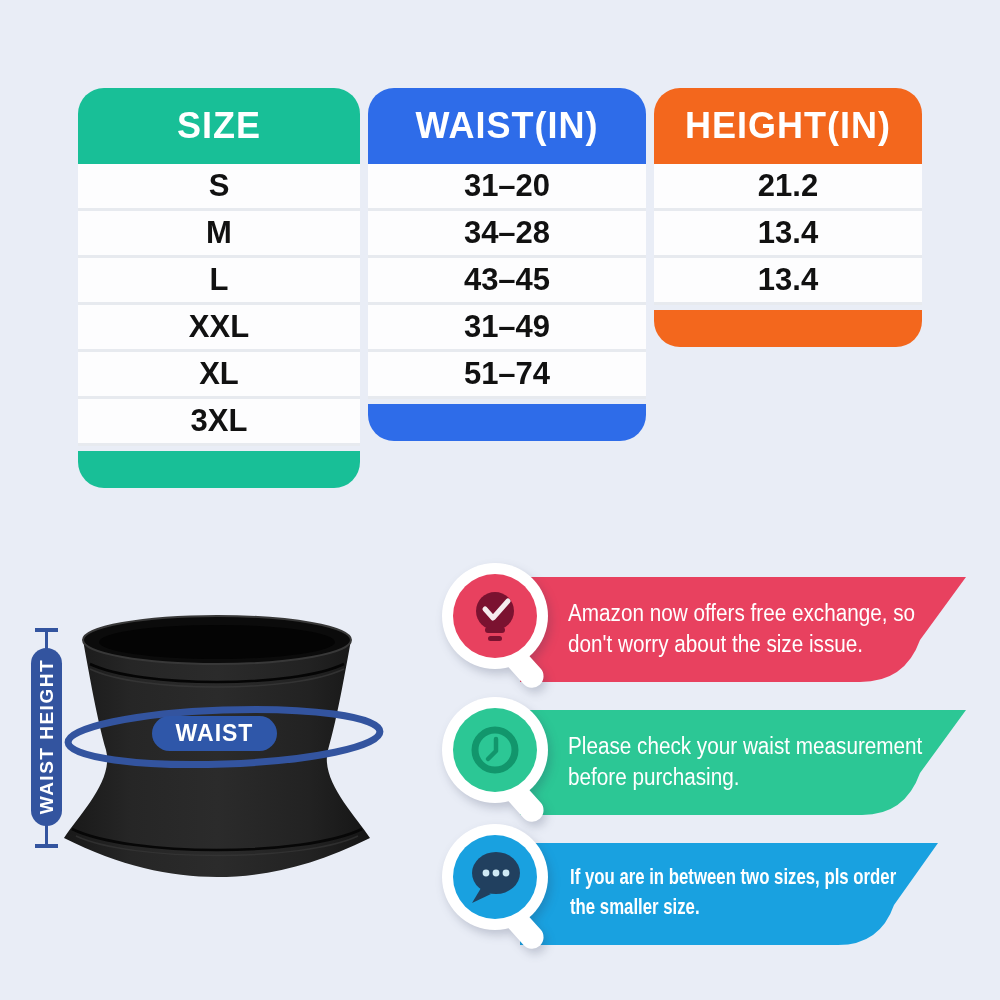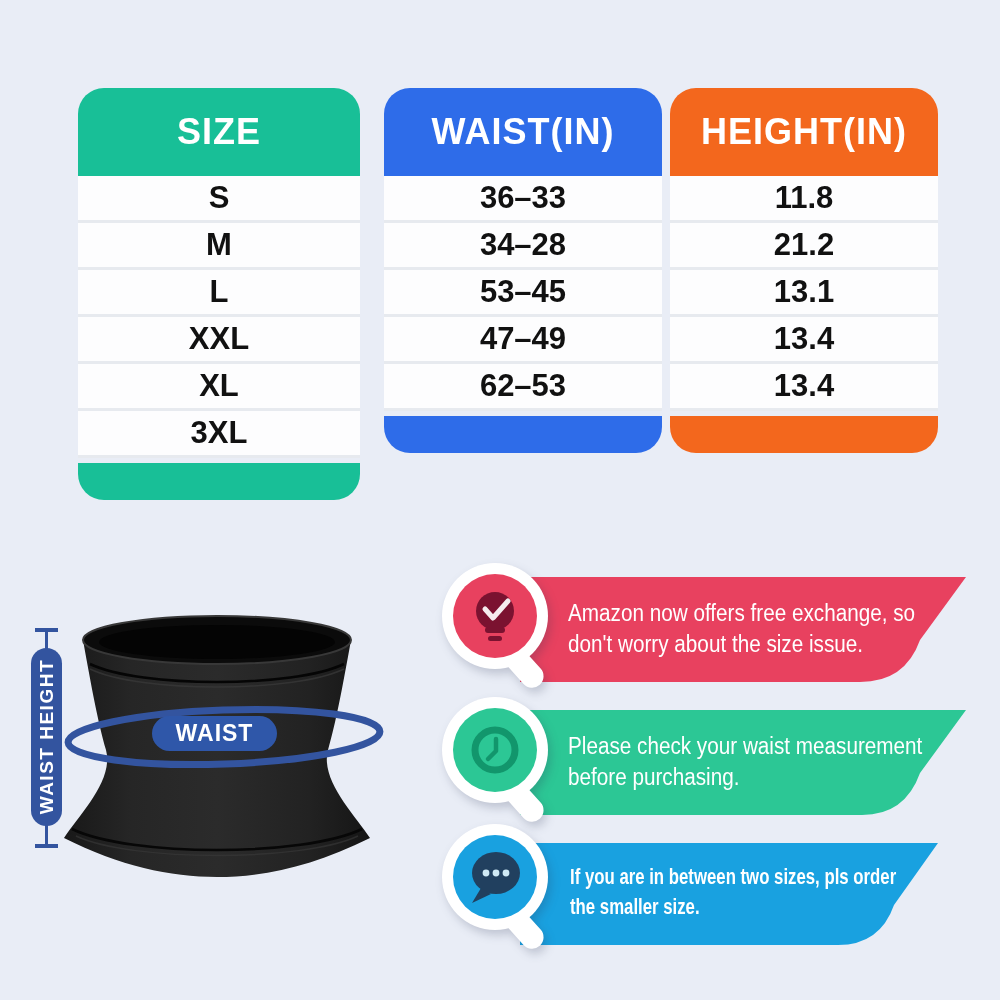--- a/index.html
+++ b/index.html
@@ -4,23 +4,23 @@
 <style>
   html,body{margin:0;padding:0;}
   .stage{
     position:relative;width:1000px;height:1000px;overflow:hidden;
     background:#e9edf6;
     font-family:"Liberation Sans", sans-serif;
   }
   
   .table{position:absolute;left:78px;top:88px;display:flex;gap:8px;}
   .col{display:flex;flex-direction:column;}
-  .col.c1{width:282px;} .col.c2{width:278px;margin-left:16px;} .col.c3{width:268px;}
+  .col.c1{width:282px;} .col.c2{width:278px;} .col.c3{width:268px;}
   .col-header{
-    height:88px;border-radius:26px 26px 0 0;
+    height:76px;border-radius:26px 26px 0 0;
     display:flex;align-items:center;justify-content:center;
     color:#fff;font-size:36px;font-weight:700;letter-spacing:1px;
   }
   .cell{
     height:44px;line-height:44px;background:#fdfdfe;
     border-bottom:3px solid #e7eaef;
     text-align:center;font-size:31px;font-weight:700;color:#111;
     letter-spacing:0;
   }
   .col-footer{height:37px;margin-top:5px;border-radius:0 0 26px 26px;}
@@ -60,32 +60,30 @@
       <div class="cell">S</div>
       <div class="cell">M</div>
       <div class="cell">L</div>
       <div class="cell">XXL</div>
       <div class="cell">XL</div>
       <div class="cell">3XL</div>
       <div class="col-footer" style="background: rgb(24, 191, 151);"></div>
     </div>
     <div class="col c2">
       <div class="col-header" style="background: rgb(46, 108, 233);">WAIST(IN)</div>
-      <div class="cell">36–33</div>
+      <div class="cell">31–20</div>
       <div class="cell">34–28</div>
-      <div class="cell">53–45</div>
-      <div class="cell">47–49</div>
-      <div class="cell">62–53</div>
+      <div class="cell">43–45</div>
+      <div class="cell">31–49</div>
+      <div class="cell">51–74</div>
       <div class="col-footer" style="background: rgb(46, 108, 233);"></div>
     </div>
     <div class="col c3">
       <div class="col-header" style="background: rgb(243, 103, 29);">HEIGHT(IN)</div>
-      <div class="cell">11.8</div>
       <div class="cell">21.2</div>
-      <div class="cell">13.1</div>
       <div class="cell">13.4</div>
       <div class="cell">13.4</div>
       <div class="col-footer" style="background: rgb(243, 103, 29);"></div>
     </div>
   </div>
 
   <div class="dim-line" style="background: rgb(51, 84, 159);"></div>
   <div class="dim-cap top" style="background: rgb(51, 84, 159);"></div>
   <div class="dim-cap bot" style="background: rgb(51, 84, 159);"></div>
   <div class="v-pill" style="background: rgb(51, 84, 159);">

